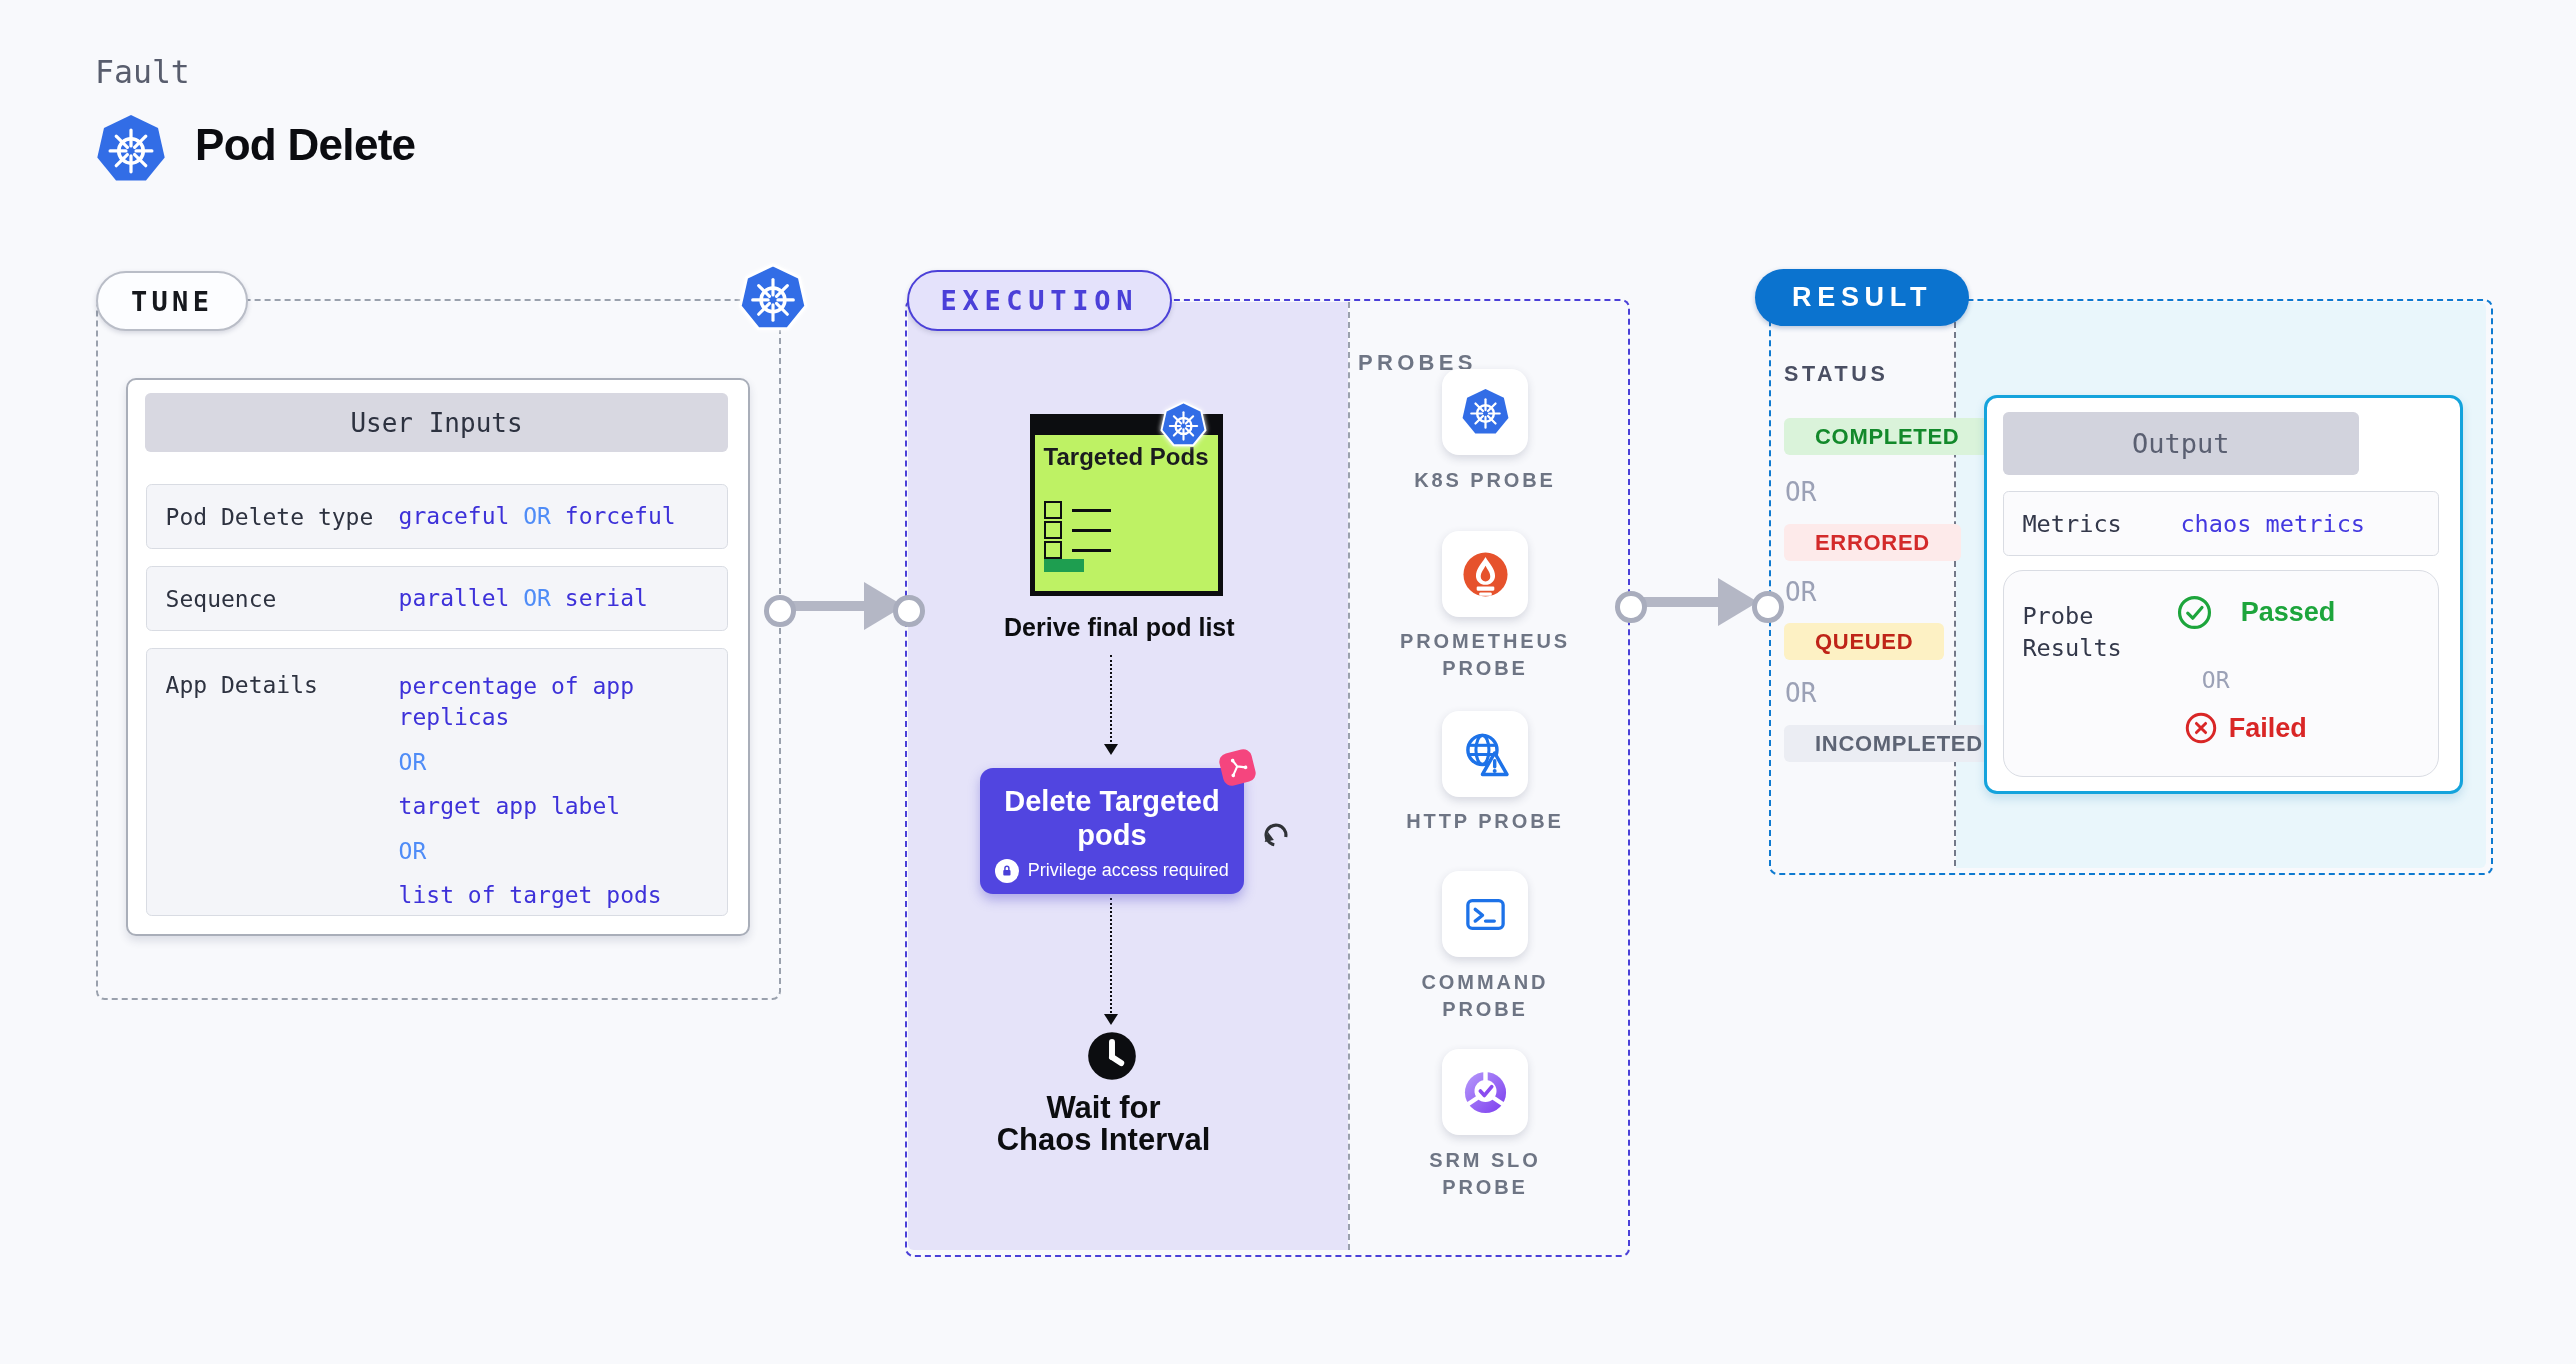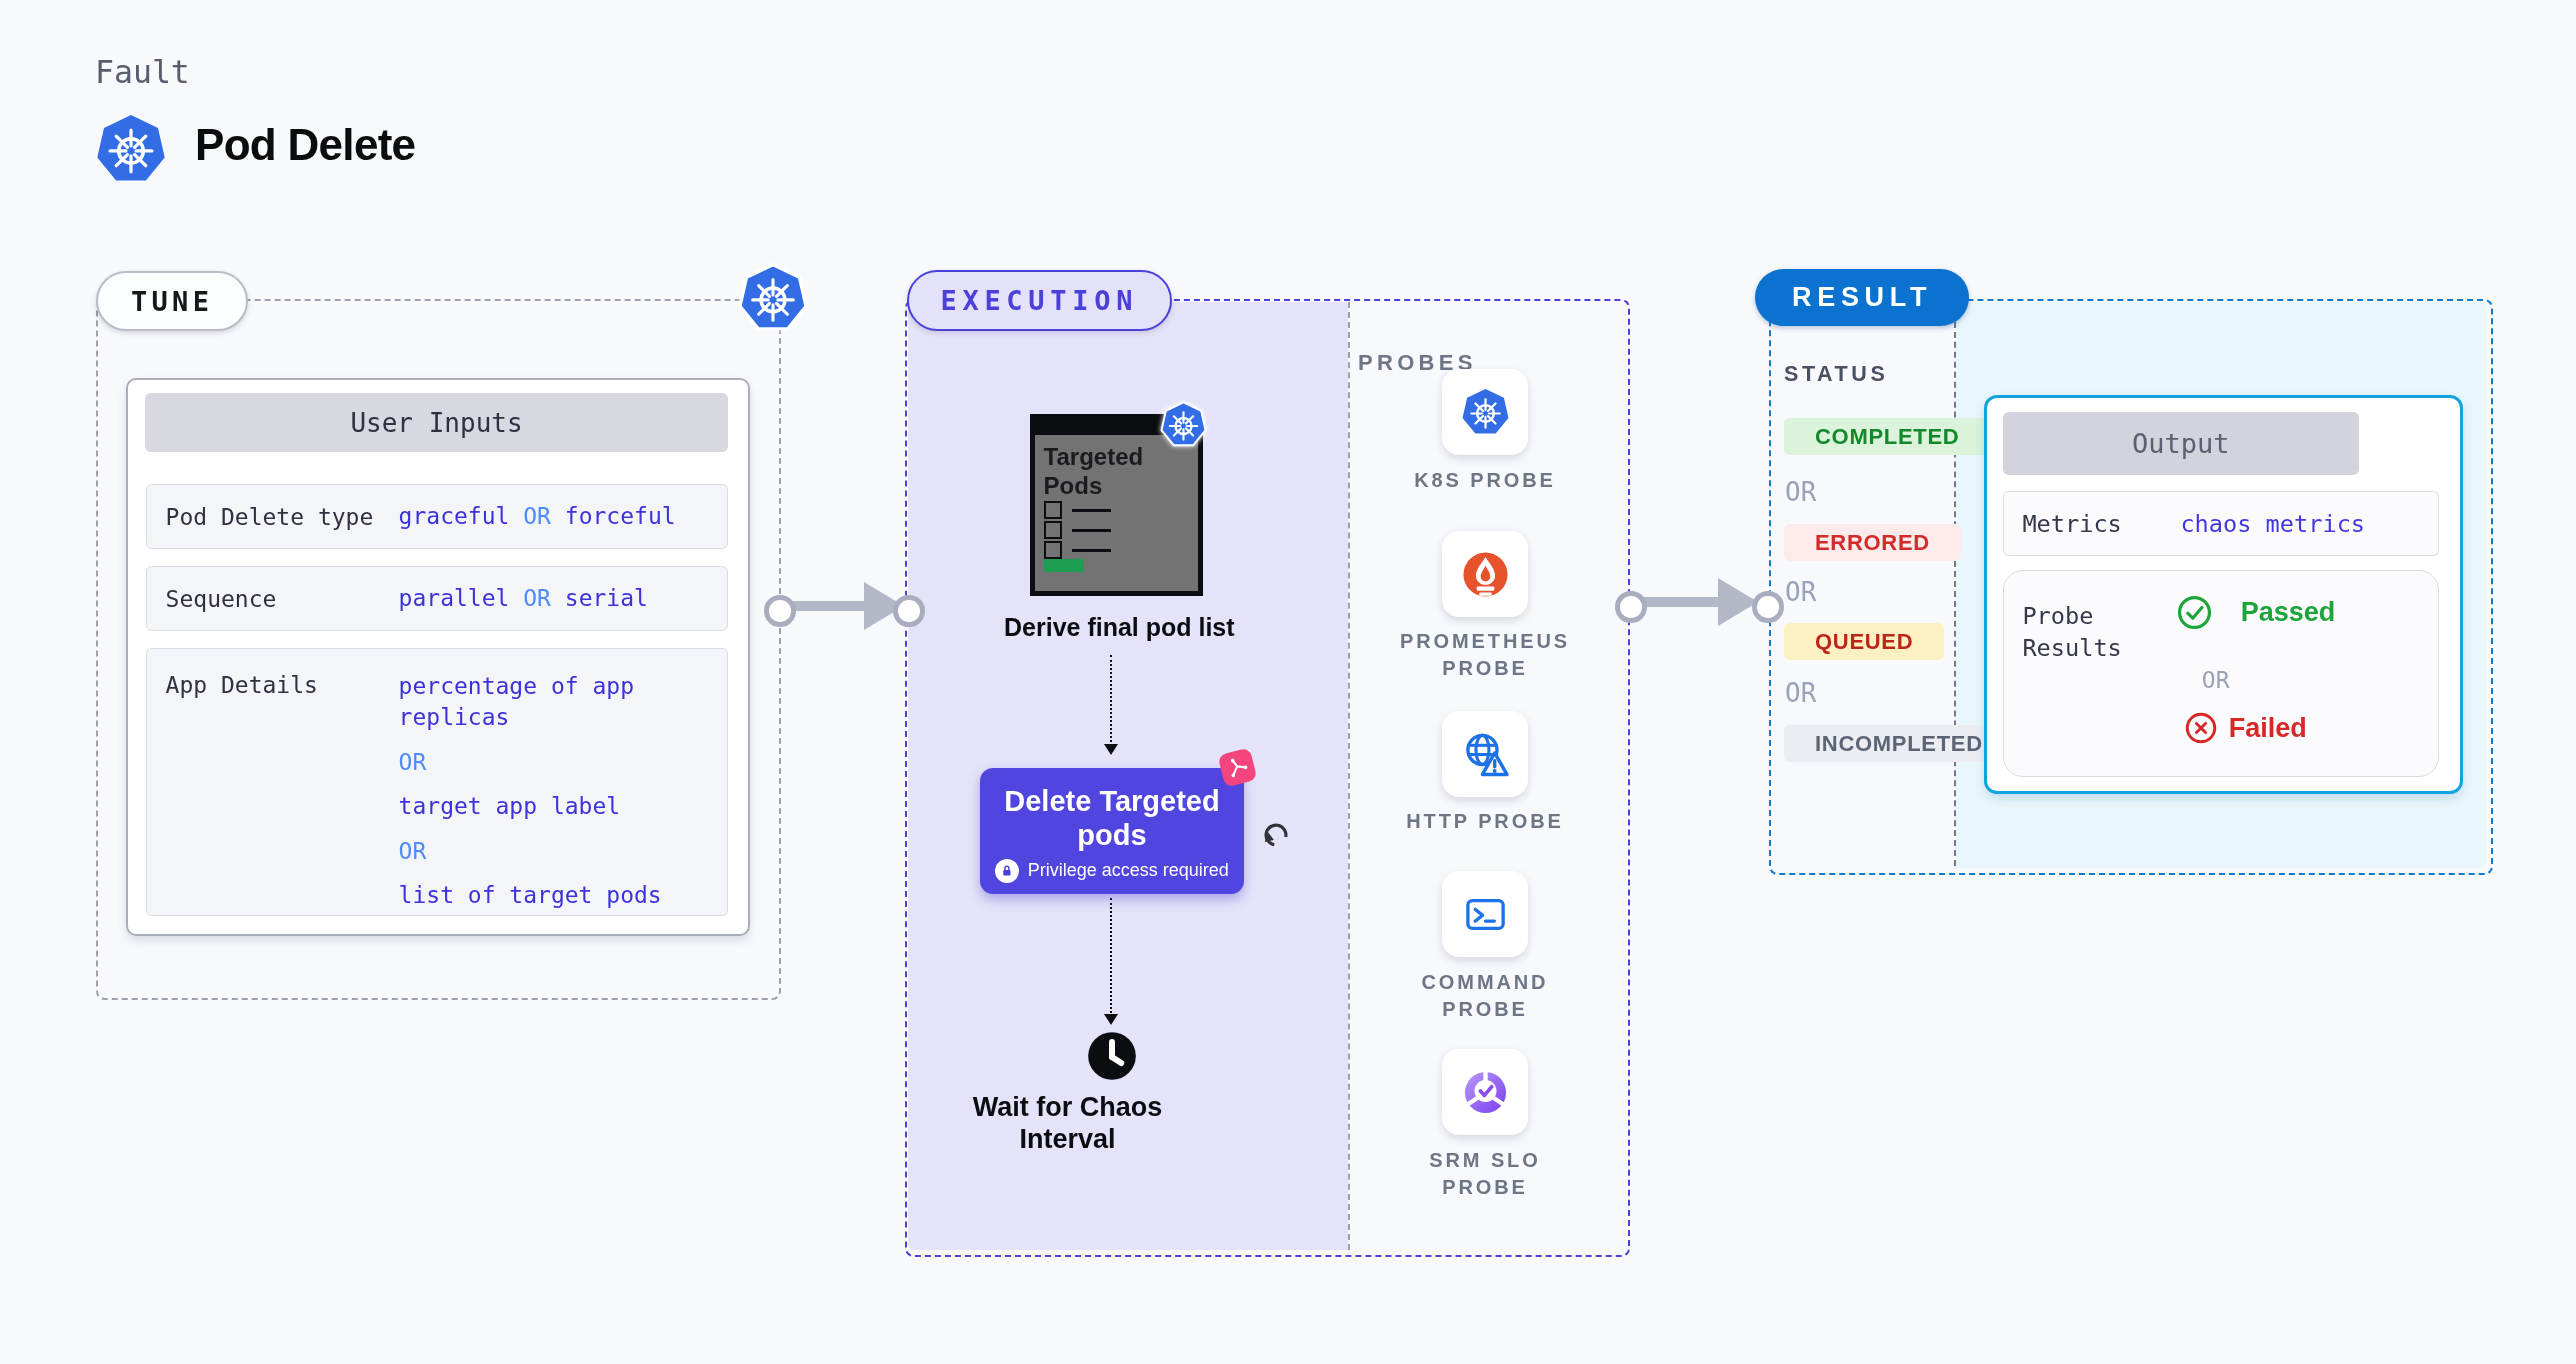--- a/index.html
+++ b/index.html
@@ -50,21 +50,21 @@
   .row3 .val > div{margin-bottom:13px;}
   .or{color:#4f8cf7;}
   .or-block{color:#4f8cf7;}
 
   
   .shaft{height:10px;background:#b4b7c5;}
   .head{width:0;height:0;border-top:24px solid transparent;border-bottom:24px solid transparent;border-left:40px solid #b4b7c5;}
   .port{width:21.5px;height:21.5px;border:5px solid #a9adbd;background:#fff;border-radius:50%;z-index:4;}
 
   
-  .tp-card{left:1030px;top:414px;width:163px;height:172px;background:#737373;border:5px solid #0c0d10;z-index:3;}
+  .tp-card{left:1030px;top:414px;width:163px;height:172px;background:#bef264;border:5px solid #0c0d10;z-index:3;padding-left:20px;}
   .tp-bar{position:absolute;left:0;top:0;right:0;height:15.8px;background:#0c0d10;}
   .tp-title{position:absolute;left:8.6px;top:23px;font-size:24px;line-height:29px;font-weight:bold;color:#1a1b1f;}
   .tp-row{position:absolute;left:8.6px;display:flex;align-items:center;}
   .tp-box{width:14.3px;height:14.3px;border:2.9px solid #0c0d10;margin-right:10px;}
   .tp-line{width:39px;height:2.9px;background:#0c0d10;}
   .tp-green{position:absolute;left:8.6px;top:140px;width:40px;height:13px;background:#1e9e50;}
   .tp-k8s{left:1160px;top:400px;width:47px;height:50px;z-index:5;filter:drop-shadow(0 0 2.9px #fff);}
   .derive-lbl{left:1004px;top:613px;width:215px;text-align:center;font-size:25px;font-weight:bold;white-space:nowrap;}
   .dot-line{width:0;border-left:2.9px dotted #0c0d10;}
   .dot-head{width:0;height:0;border-left:7.2px solid transparent;border-right:7.2px solid transparent;border-top:11.5px solid #0c0d10;}
@@ -72,21 +72,21 @@
               box-shadow:0 5.7px 11.5px rgba(70,60,200,.35);z-index:3;}
   .delete-title{position:absolute;left:0;right:0;top:15.8px;text-align:center;color:#fff;font-size:29px;
                 line-height:34px;font-weight:bold;padding:0 21.5px;}
   .priv-row{position:absolute;left:0;right:0;bottom:11.5px;display:flex;align-items:center;justify-content:center;gap:8.6px;}
   .lock-circ{width:24px;height:24px;border-radius:50%;background:#fff;display:flex;align-items:center;justify-content:center;}
   .priv-txt{color:#fff;font-size:18px;}
   .pink-mark{left:1221px;top:751px;width:33px;height:33px;background:#f5457e;border-radius:8.6px;
              transform:rotate(-14deg);z-index:4;display:flex;align-items:center;justify-content:center;}
   .refresh{left:1259px;top:818px;width:34px;height:34px;}
   .clock{left:1086px;top:1030px;width:52px;height:52px;}
-  .wait-lbl{left:960px;top:1092px;width:215px;text-align:center;font-size:27px;line-height:31.5px;font-weight:bold;}
+  .wait-lbl{left:996px;top:1092px;width:215px;text-align:center;font-size:31px;line-height:31.5px;font-weight:bold;}
 
   
   .probes-title{left:1358px;top:350px;font-size:22px;font-weight:bold;letter-spacing:4.3px;color:#6e7584;}
   .probe-card{left:1442px;width:86px;height:86px;background:#fff;border-radius:17px;
               box-shadow:0 3.6px 8.6px rgba(50,55,90,.16);display:flex;align-items:center;justify-content:center;}
   .probe-lbl{left:1392px;width:186px;text-align:center;font-size:20px;line-height:26.5px;font-weight:bold;
              letter-spacing:2.9px;color:#6e7584;}
 
   
   .status-title{left:1784px;top:362px;font-size:21.5px;font-weight:bold;letter-spacing:3.6px;color:#4a4f63;}

